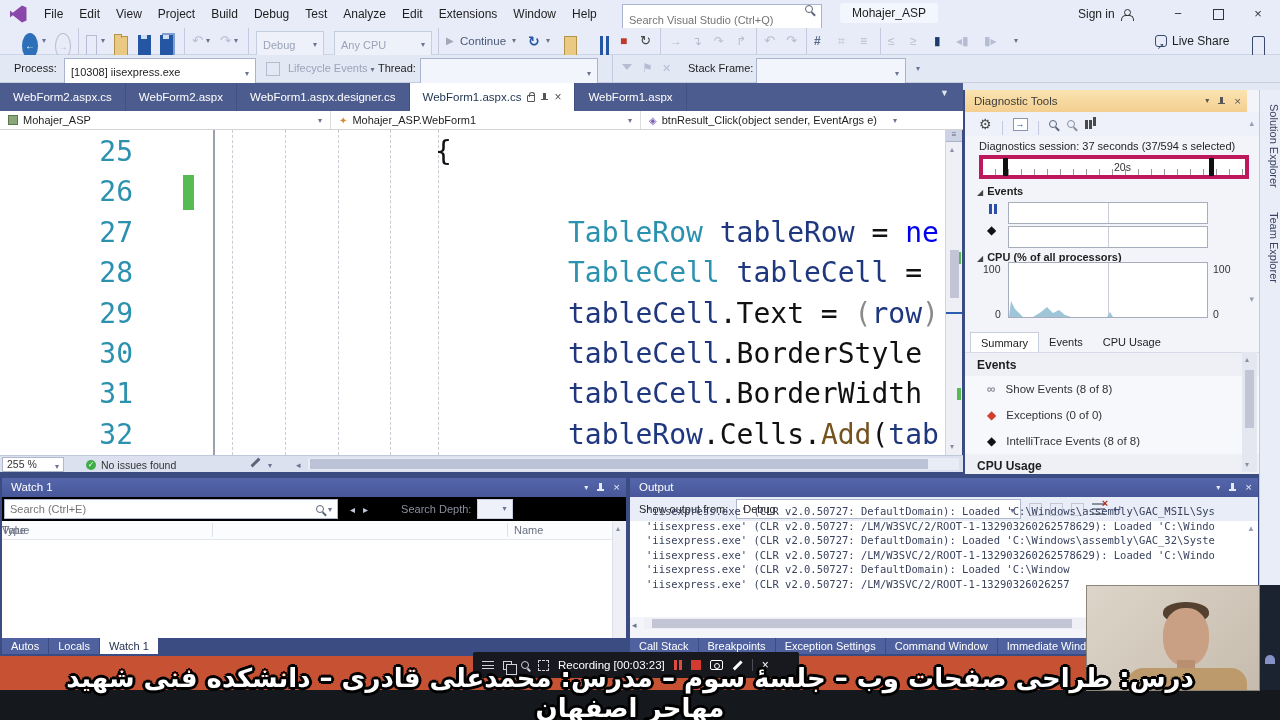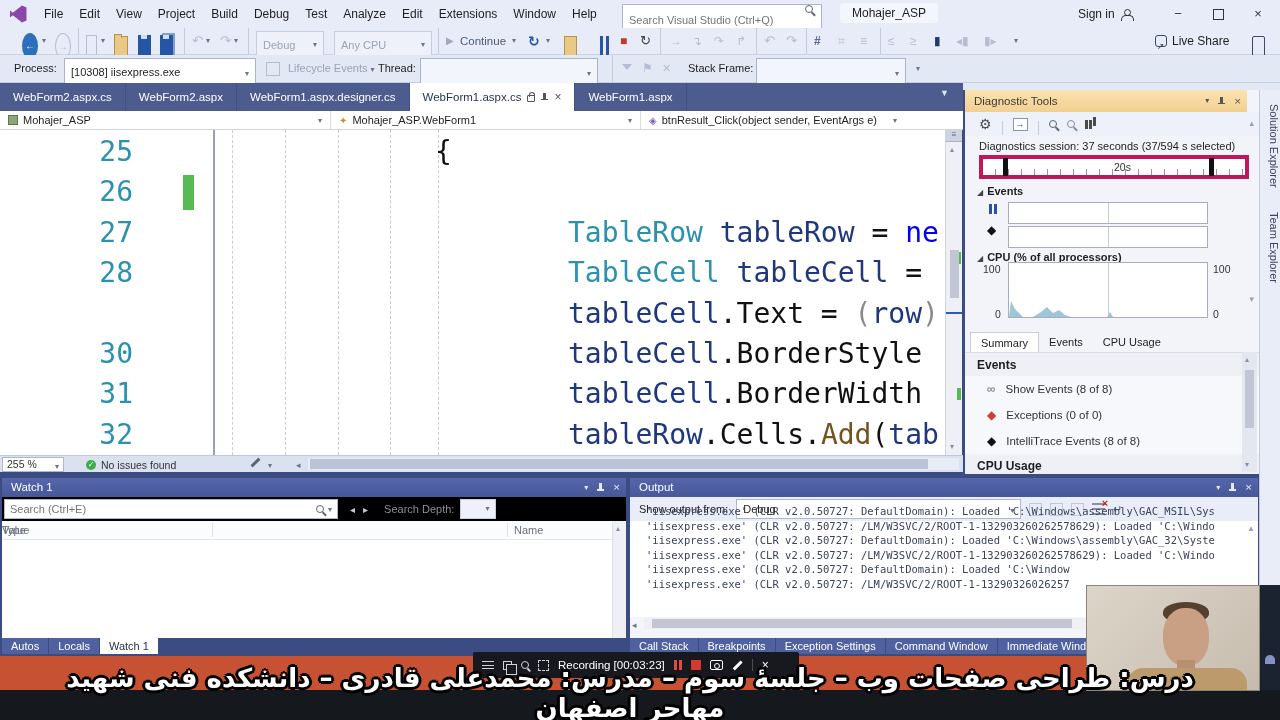--- a/index.html
+++ b/index.html
@@ -397,20 +397,21 @@
         </div>
         <div class="code-line">
           <div class="line-num">27</div>
           <div class="line-text" style="left: 568px;"><span class="tok-type">TableRow</span><span class="tok-pl"> </span><span class="tok-loc">tableRow</span><span class="tok-pl"> = </span><span class="tok-kw">ne</span></div>
         </div>
         <div class="code-line">
           <div class="line-num">28</div>
           <div class="line-text" style="left: 568px;"><span class="tok-type">TableCell</span><span class="tok-pl"> </span><span class="tok-loc">tableCell</span><span class="tok-pl"> = </span></div>
         </div>
         <div class="code-line">
+          <div class="line-num">29</div>
           <div class="line-text" style="left: 568px;"><span class="tok-loc">tableCell</span><span class="tok-pl">.Text = </span><span class="tok-par">(</span><span class="tok-loc">row</span><span class="tok-par">)</span></div>
         </div>
         <div class="code-line">
           <div class="line-num">30</div>
           <div class="line-text" style="left: 568px;"><span class="tok-loc">tableCell</span><span class="tok-pl">.BorderStyle</span></div>
         </div>
         <div class="code-line">
           <div class="line-num">31</div>
           <div class="line-text" style="left: 568px;"><span class="tok-loc">tableCell</span><span class="tok-pl">.BorderWidth</span></div>
         </div>
@@ -456,21 +457,21 @@
         </span>
     </div>
     <div id="watch-search-row">
       <div id="watch-search">
         <input placeholder="Search (Ctrl+E)" style="">
         <span class="mag" style="margin-right:4px"></span>
         <span class="dd" style="margin-right:5px">▾</span>
       </div>
       <span style="margin-left:12px;color:#c2c8d8;font-size:10px">◂</span>
       <span style="margin-left:8px;color:#c2c8d8;font-size:10px">▸</span>
-      <span style="margin-left:16px;color:#8a8f9e">Search Depth:</span>
+      <span style="margin-left:33px;color:#8a8f9e">Search Depth:</span>
       <div class="combo" style="position:static;width:36px;margin-left:6px;margin-top:0">
           <span class="dd">▾</span>
         </div>
     </div>
     <div id="watch-cols">
       <div class="col-sep" style="left:210px"></div>
         <div class="col-sep" style="left:505px"></div>
     <div class="col-h">Name</div>
         <div class="col-h">Value</div>
         <div class="col-h">Type</div>

